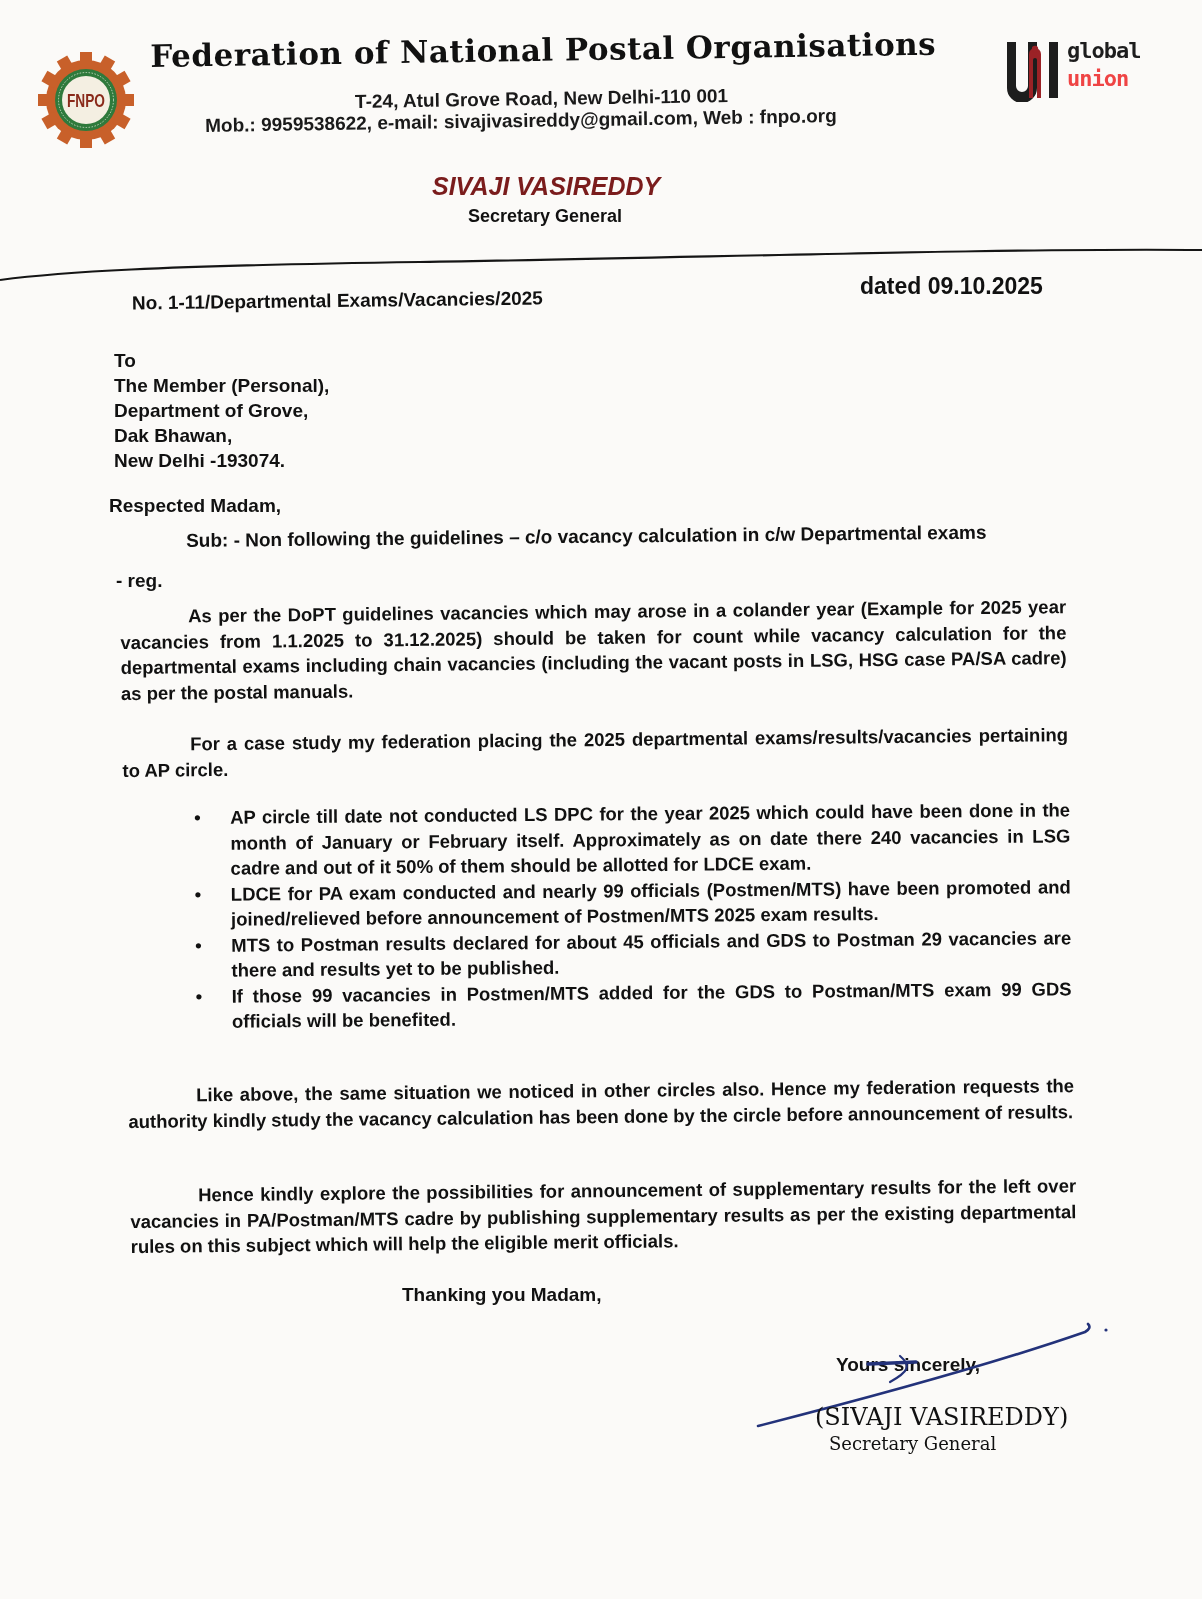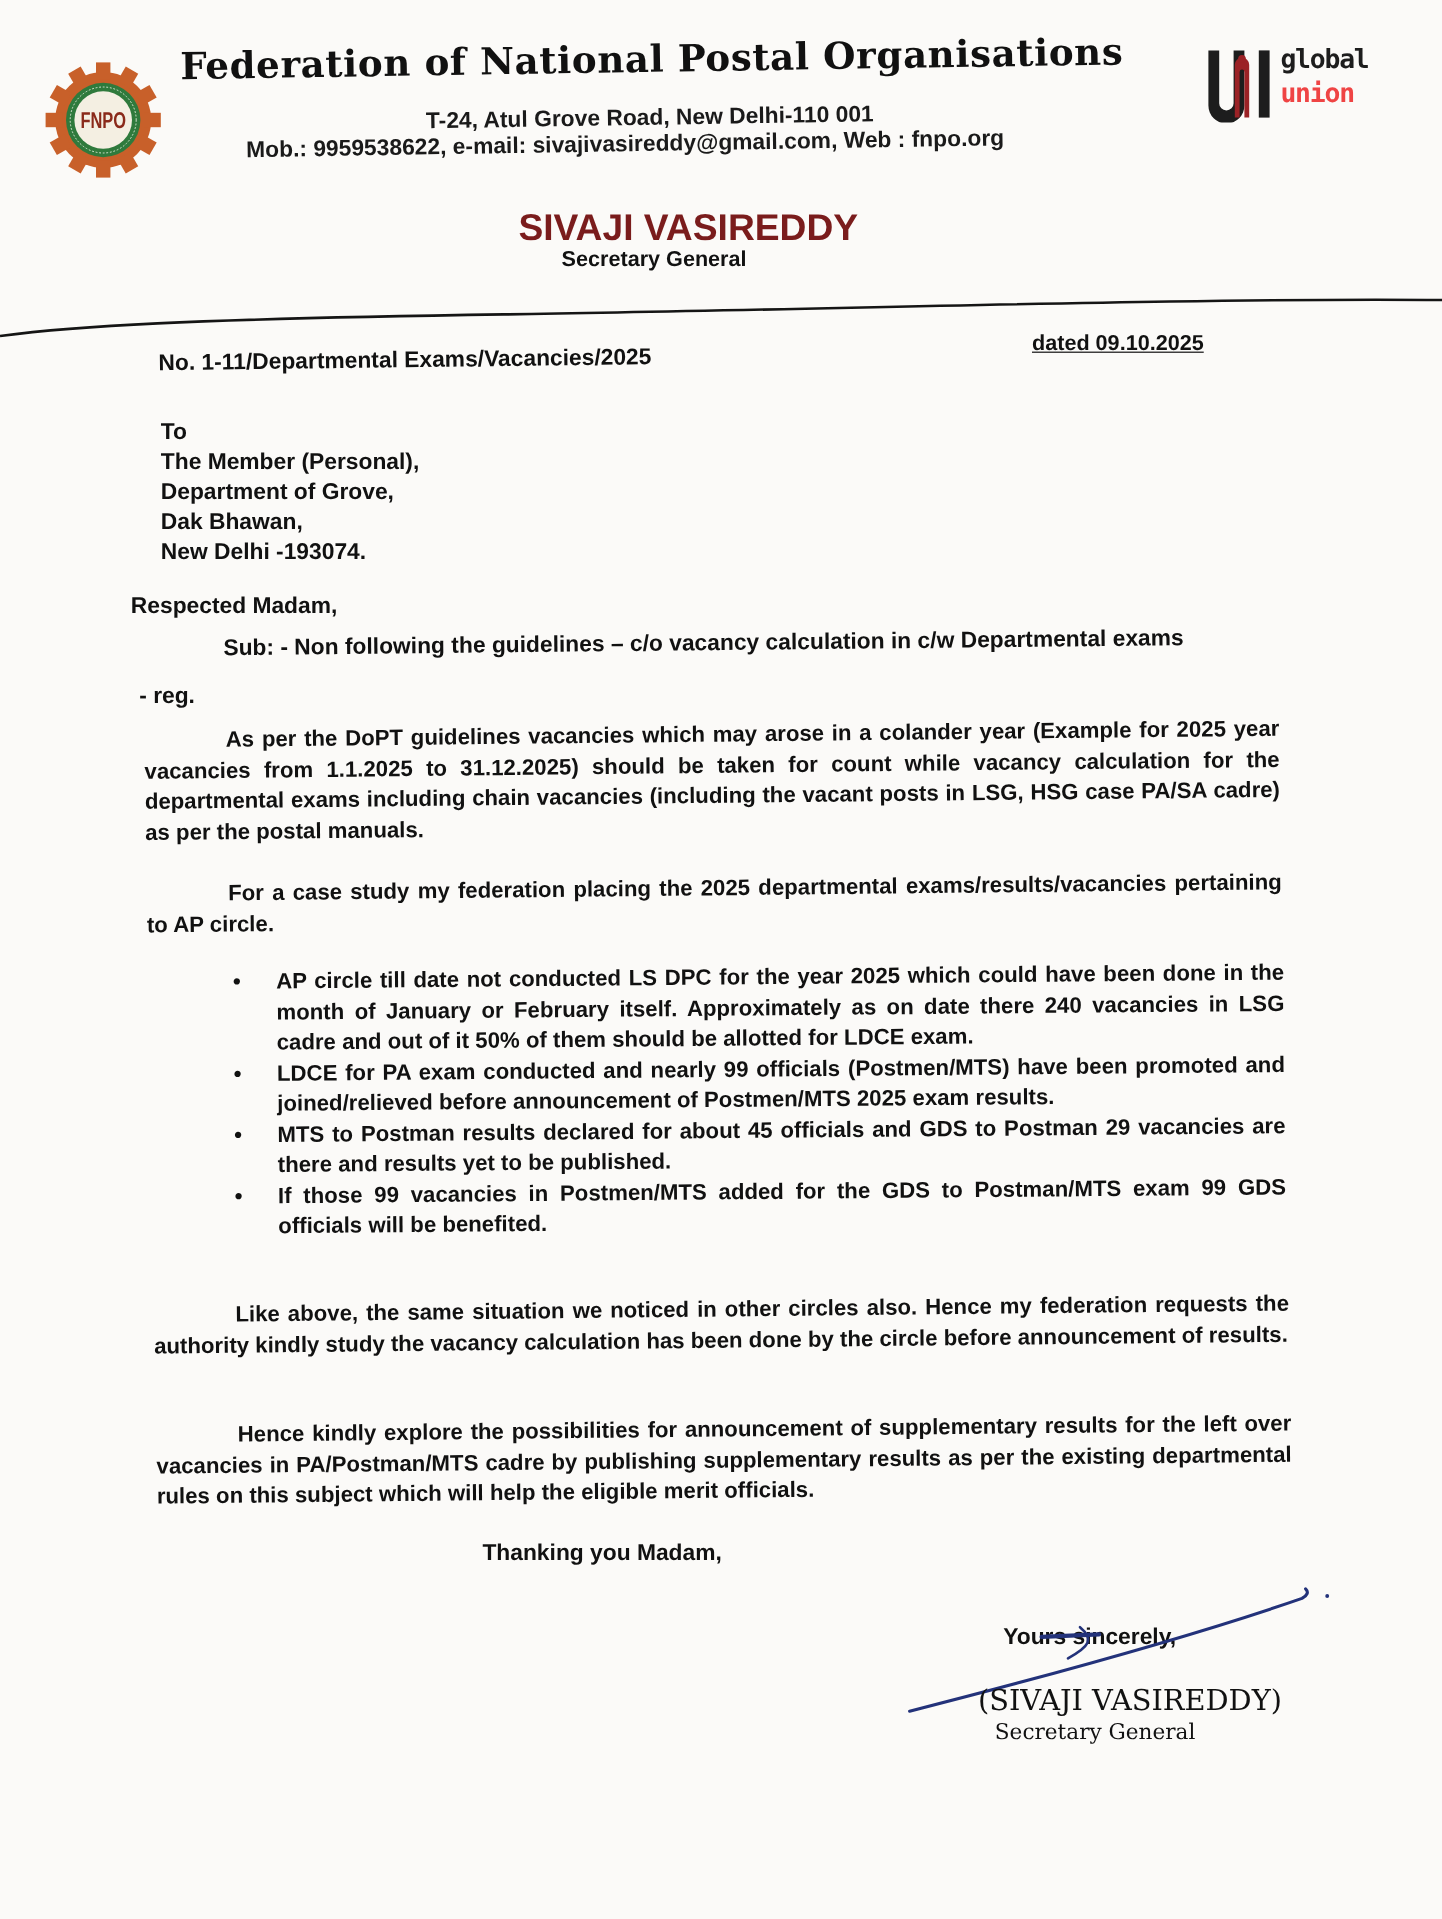--- a/index.html
+++ b/index.html
@@ -14,32 +14,32 @@
   #logo { left: 36px; top: 50px; width: 100px; height: 100px; }
   #org-name {
     left: 150px; top: 38px; font-family: "DejaVu Serif", serif; font-weight: bold;
     font-size: 31px; letter-spacing: 0.5px; transform: rotate(-0.9deg); transform-origin: left top;
     white-space: nowrap;
   }
   #address { left: 355px; top: 88px; font-family: "Liberation Sans", sans-serif; font-weight: bold; font-size: 19px; transform: rotate(-0.9deg); white-space: nowrap; color: #1a1a1a; }
   #contact { left: 205px; top: 115px; font-family: "Liberation Sans", sans-serif; font-weight: bold; font-size: 19px; transform: rotate(-0.9deg); transform-origin: left top; white-space: nowrap; color: #1a1a1a; }
   #uni-logo { left: 1005px; top: 40px; width: 130px; height: 64px; }
   .uni-text { position: absolute; left: 62px; font-family: "DejaVu Sans Mono", monospace; font-weight: bold; font-size: 22px; line-height: 22px; color: #1d1d1d; letter-spacing: -1px; }
-  #sec-name { left: 432px; top: 172px; font-family: "Liberation Sans", sans-serif; font-weight: bold; font-size: 31px; color: #7a1c1c; white-space: nowrap; }
+  #sec-name { left: 432px; top: 172px; font-family: "Liberation Sans", sans-serif; font-weight: bold; font-size: 25px; color: #7a1c1c; white-space: nowrap; font-style: italic; }
   #sec-title { left: 468px; top: 206px; font-family: "Liberation Sans", sans-serif; font-weight: bold; font-size: 18px; white-space: nowrap; }
   #rule { left: 0; top: 238px; width: 1202px; height: 50px; }
 
   
   .txt { position: absolute; font-weight: bold; font-size: 19px; line-height: 25px; white-space: nowrap; }
   .cond { font-family: "Liberation Sans", sans-serif; font-stretch: condensed; }
   .para { position: absolute; font-family: "Liberation Sans", sans-serif; font-weight: bold; font-size: 18.5px; line-height: 25.5px; text-align: justify; transform: rotate(-0.6deg); transform-origin: left top; }
   .para .indent { display: inline-block; width: 68px; }
   #ref-no { left: 132px; top: 288px; transform: rotate(-0.7deg); font-size: 19px; }
-  #dated { left: 860px; top: 274px; font-size: 18px; text-decoration: underline; }
-  #to-block { left: 114px; top: 348px; font-size: 19px; line-height: 25px; margin-left: 20px; }
+  #dated { left: 860px; top: 274px; font-size: 23px; }
+  #to-block { left: 114px; top: 348px; font-size: 19px; line-height: 25px; }
   #to-block div { white-space: nowrap; }
   #salutation { left: 109px; top: 493px; font-size: 19px; }
   #subject { left: 186px; top: 528px; transform: rotate(-0.6deg); transform-origin: left top; }
   #subject-tail { left: 116px; top: 568px; }
   #p1 { left: 120px; top: 604px; width: 946px; }
   #p2 { left: 122px; top: 732px; width: 946px; }
   #bullets { position: absolute; left: 190px; top: 805px; width: 880px; transform: rotate(-0.5deg); transform-origin: left top; font-family: "Liberation Sans", sans-serif; font-weight: bold; font-size: 18.5px; line-height: 25.5px; }
   .bullet { position: relative; padding-left: 40px; text-align: justify; margin-bottom: 0; }
   .bullet .dot { position: absolute; left: 4px; top: 0; }
   #p3 { left: 128px; top: 1083px; width: 946px; }

